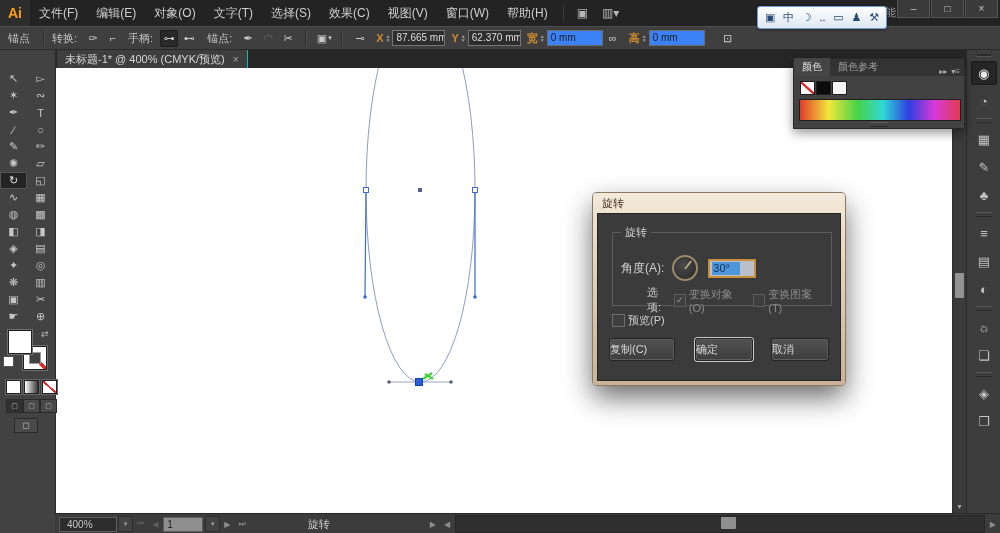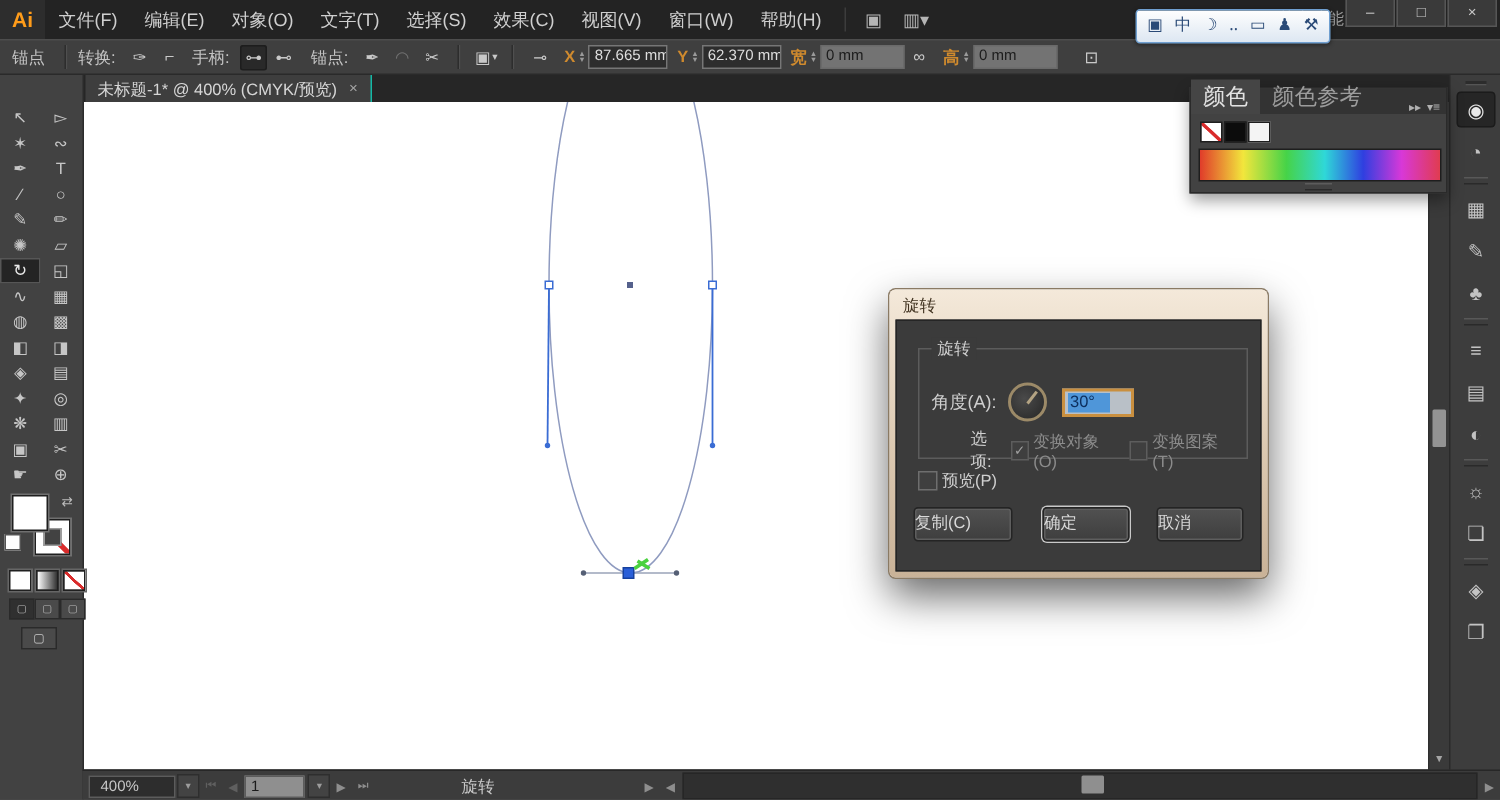--- a/index.html
+++ b/index.html
@@ -27,21 +27,21 @@
   #controlbar{left:0;top:26px;width:1000px;height:24px;background:#3f3f3f;border-bottom:1px solid #2a2a2a;border-top:1px solid #4d4d4d;display:flex;align-items:center;padding-left:8px;box-sizing:border-box;z-index:10;font-size:11px;color:#c4c4c4;}
   .cb-lab{margin-right:6px;white-space:nowrap;}
   .cb-sep{width:1px;height:16px;background:#2d2d2d;border-right:1px solid #4f4f4f;margin:0 7px;}
   .cb-btn{width:18px;height:17px;display:flex;align-items:center;justify-content:center;color:#c9c9c9;font-size:11px;border-radius:2px;margin:0 1px;}
   .cb-btn.pressed{background:#292929;box-shadow:inset 0 0 0 1px #1d1d1d;}
   .cb-btn.dim{color:#6f6f6f;}
   .coord-lab{color:#cf8a2e;font-weight:bold;font-size:11px;margin:0 2px 0 6px;}
   .stepper{display:inline-flex;flex-direction:column;justify-content:center;line-height:4px;margin-right:2px;}
   .stepper span{font-size:5px;color:#9a9a9a;}
   .fld{height:14px;background:#2d2d2d;border:1px solid #767676;color:#dedede;font-size:10px;line-height:14px;padding:0 3px;width:45px;white-space:nowrap;overflow:hidden;}
-  .fld.light{background:#737373;color:#1c1c1c;border-color:#6a6a6a;width:48px;}
+  .fld.light{background:#3b82f6;color:#1c1c1c;border-color:#6a6a6a;width:48px;}
 
   
   #tabbar{left:55px;top:50px;width:945px;height:18px;background:#262626;z-index:2;}
   #doc-tab{position:absolute;left:2px;top:0;height:18px;background:#3e3e3e;border-right:1px solid #14b8a6;display:flex;align-items:center;padding:0 8px;color:#d6d6d6;font-size:11px;}
   #doc-tab .close{margin-left:8px;color:#a5a5a5;font-size:10px;}
   #tools-collapse{left:4px;top:52px;color:#9a9a9a;font-size:10px;z-index:3;letter-spacing:-1px;}
 
   
   #tools{left:0;top:50px;width:55px;height:483px;background:#424242;border-right:1px solid #2b2b2b;z-index:6;}
   #tools-grid{position:absolute;left:0;top:20px;width:55px;display:grid;grid-template-columns:27px 27px;}
@@ -76,21 +76,21 @@
   
   #dock{left:966px;top:50px;width:34px;height:483px;background:#3d3d3d;border-left:1px solid #2a2a2a;z-index:5;}
   #dock-grip{width:14px;height:2px;background:#2c2c2c;border-bottom:1px solid #555;margin:4px auto 2px;}
   .dock-ic{width:26px;height:24px;margin:4px auto 2px;display:flex;align-items:center;justify-content:center;color:#c3c3c3;font-size:13px;border-radius:3px;}
   .dock-ic.active{background:#262626;box-shadow:inset 0 0 0 1px #1b1b1b;color:#e9e9e9;}
   .dock-grip2{width:16px;height:3px;margin:5px auto 1px;border-top:1px solid #585858;border-bottom:1px solid #2a2a2a;}
 
   
   #colorpanel{left:793px;top:58px;width:170px;height:69px;background:#424242;border:1px solid #2a2a2a;box-shadow:0 4px 10px rgba(0,0,0,.4);z-index:6;}
   #cp-tabs{height:17px;background:#333;display:flex;align-items:flex-end;}
-  .cp-tab{font-size:15px;padding:2px 8px 2px;color:#9c9c9c;}
+  .cp-tab{font-size:10px;padding:2px 8px 2px;color:#9c9c9c;}
   .cp-tab.active{background:#454545;color:#e2e2e2;}
   #cp-icons{margin-left:auto;display:flex;align-items:center;color:#b1b1b1;font-size:8px;gap:4px;padding-right:4px;}
   #cp-swatches{position:absolute;left:6px;top:22px;display:flex;}
   .cp-sw{width:13px;height:12px;border:1px solid #1e1e1e;margin-right:1px;}
   .cp-sw.none{background:linear-gradient(to top right,#fff 42%,#d92b2b 45%,#d92b2b 55%,#fff 58%);}
   .cp-sw.black{background:#0c0c0c;}
   .cp-sw.white{background:#f4f4f4;}
   #spectrum{position:absolute;left:5px;top:40px;width:160px;height:20px;border:1px solid #1e1e1e;
     background:linear-gradient(90deg,#e03c2a 0%,#f2e63c 18%,#46d348 36%,#2fd8d8 52%,#2f3fe0 68%,#d838d8 84%,#e03c50 100%);}
   #cp-handle{position:absolute;left:76px;bottom:1px;width:18px;height:3px;border-top:1px solid #5c5c5c;border-bottom:1px solid #2a2a2a;}

